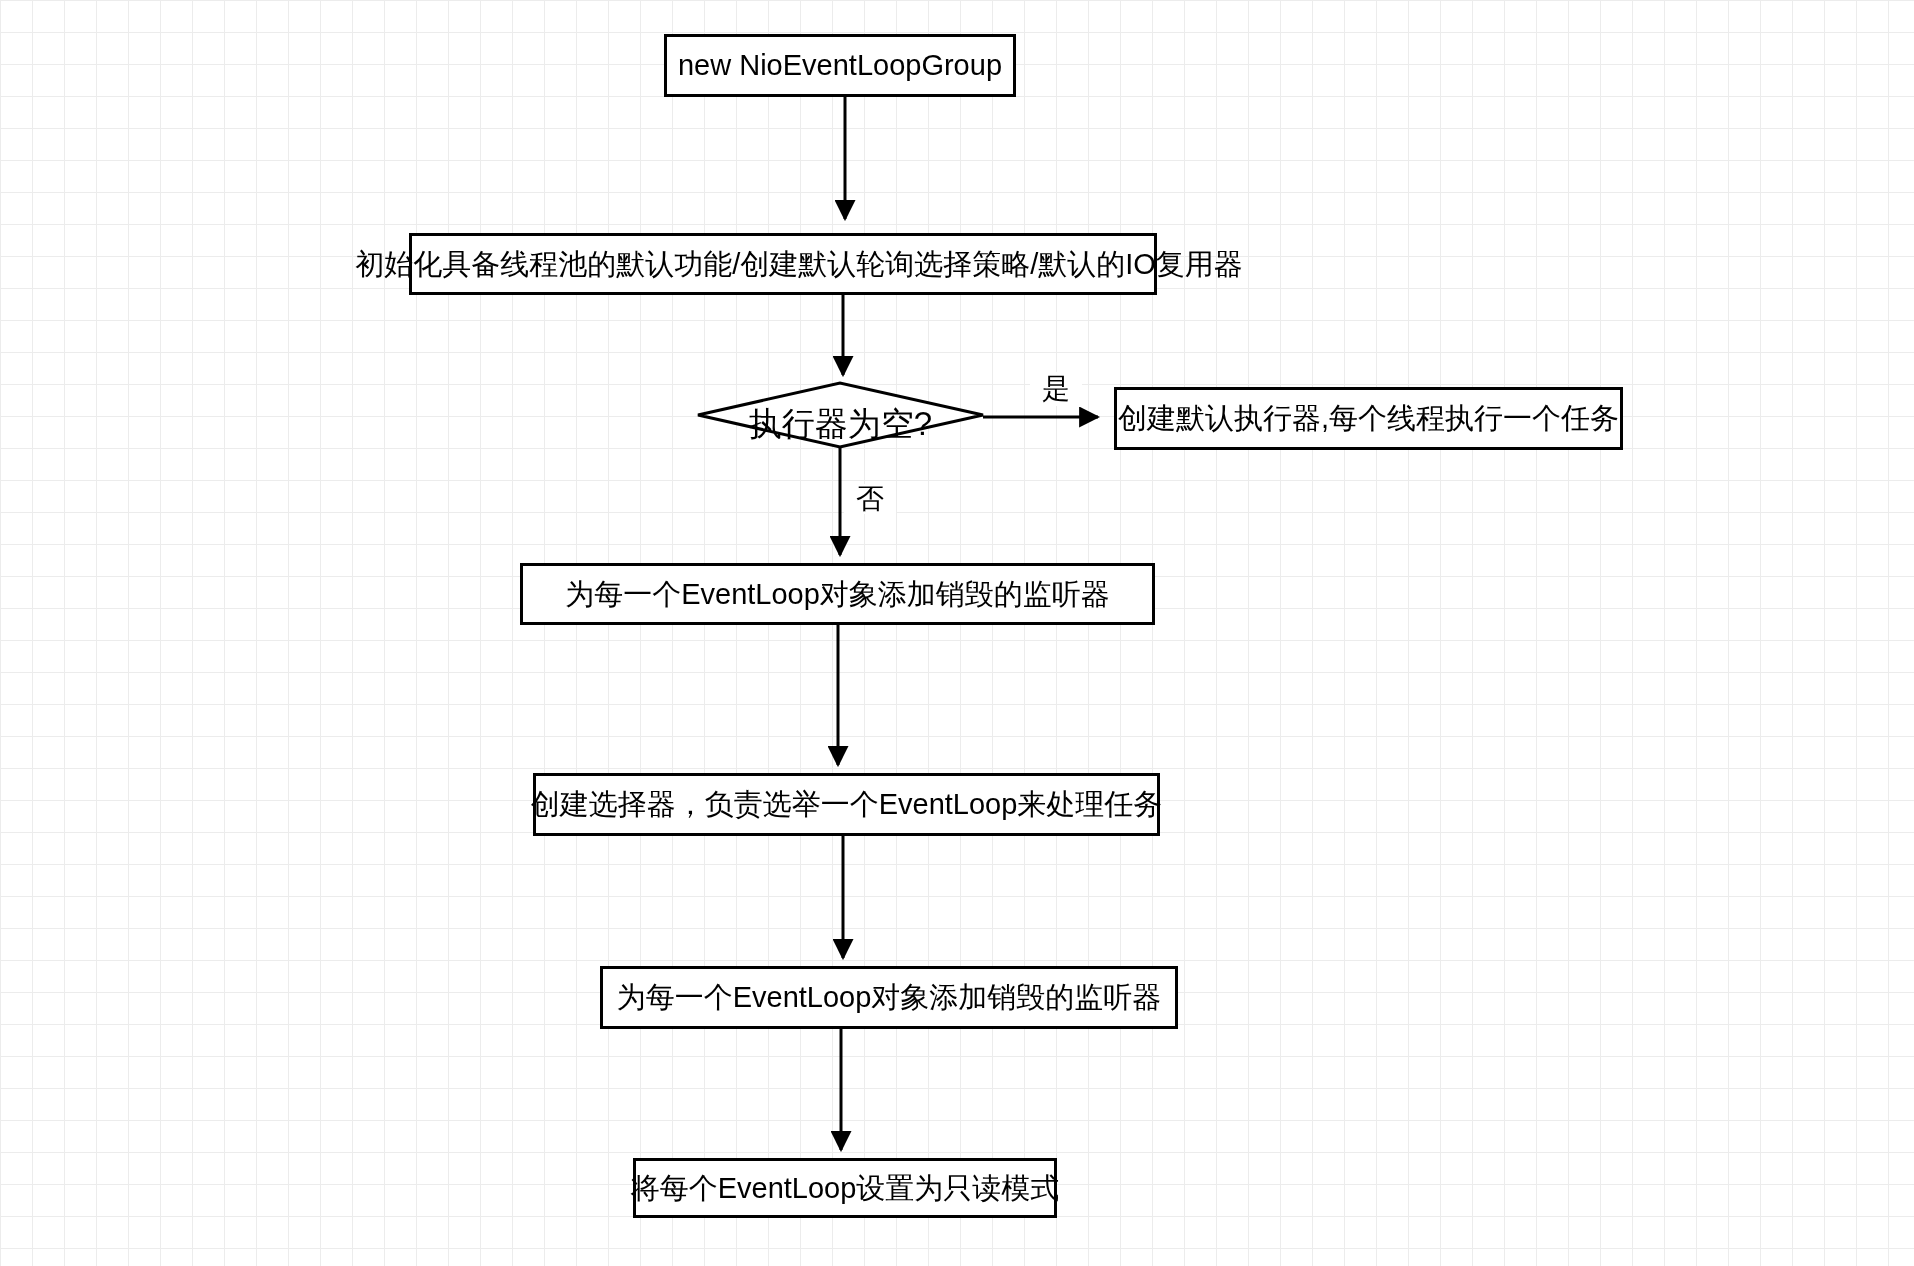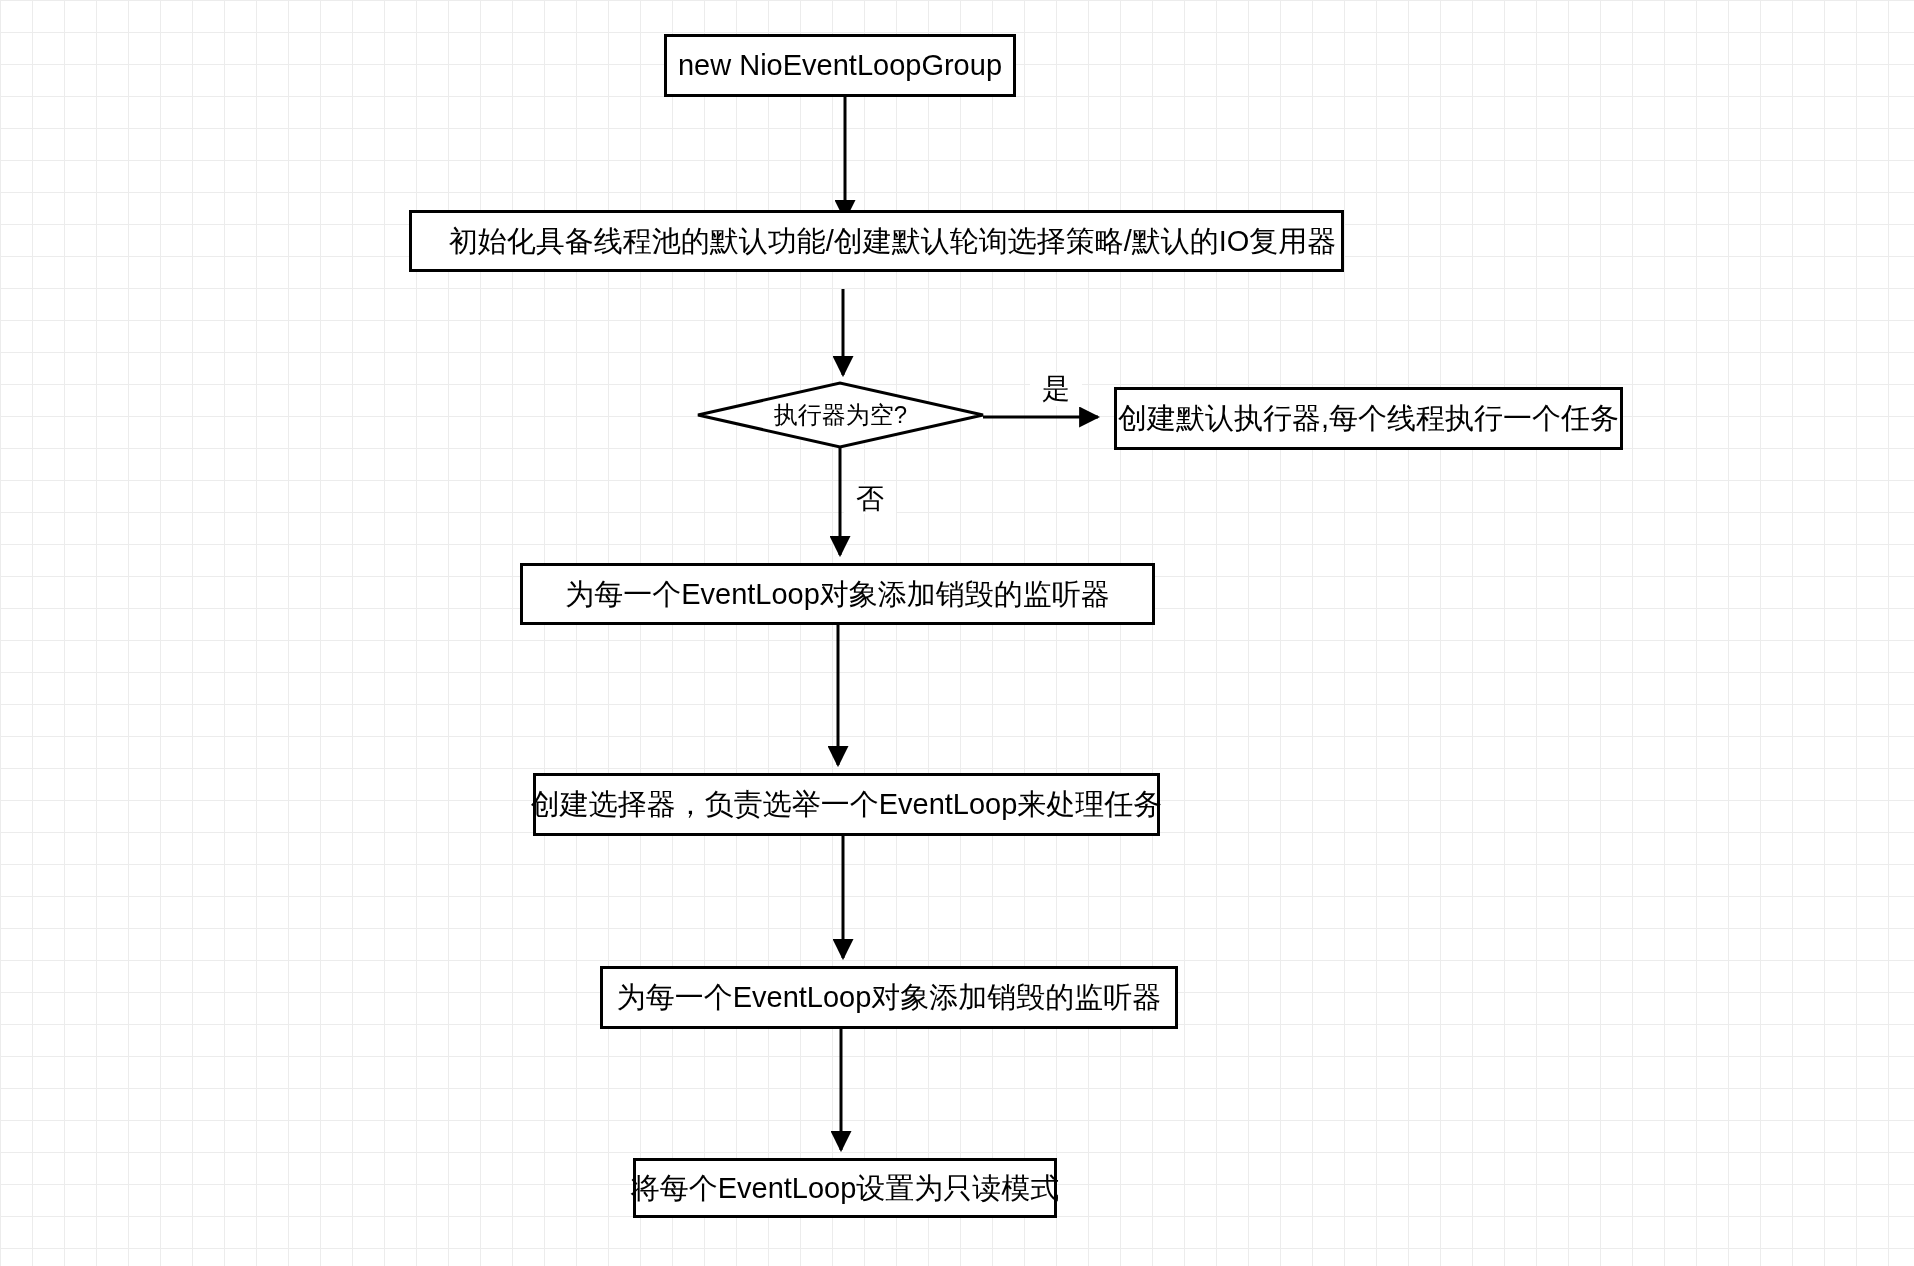--- a/index.html
+++ b/index.html
@@ -38,40 +38,40 @@
     text-align: center;
     font-size: 29px;
     line-height: 1.2;
     white-space: nowrap;
   }
   .node-label { display: inline-block; }
   .decision-label {
     position: absolute;
     box-sizing: border-box;
     display: flex;
-    align-items: center;
+    align-items: flex-end;
     justify-content: center;
     text-align: center;
-    font-size: 24px;
+    font-size: 33px;
     background: transparent;
     white-space: nowrap;
   }
   .edge-label {
     position: absolute;
     display: flex;
     align-items: center;
     justify-content: center;
     font-size: 28px;
     background: #ffffff;
     padding: 0 2px;
     white-space: nowrap;
   }
   
   #node-start                   { left: 664px;  top: 34px;   width: 352px; height: 63px; }
-  #node-init-defaults           { left: 409px;  top: 210px;  width: 935px; height: 62px; padding-left: 32px; }
+  #node-init-defaults           { left: 409px;  top: 233px;  width: 748px; height: 62px; padding-left: 32px; }
   #node-create-default-executor { left: 1106px; top: 387px;  width: 509px; height: 63px; margin-left: 8px; }
   #node-init-event-executors    { left: 520px;  top: 563px;  width: 635px; height: 62px; }
   #node-create-chooser          { left: 533px;  top: 773px;  width: 627px; height: 63px; text-align: right; }
   #node-add-destroy-listener    { left: 552px;  top: 966px;  width: 578px; height: 63px; margin-left: 48px; }
   #node-set-readonly            { left: 633px;  top: 1158px; width: 424px; height: 60px; }
   #node-decision                { left: 698px;  top: 383px;  width: 285px; height: 64px; }
   #edge-label-yes               { left: 1030px; top: 372px;  width: 48px;  height: 34px; }
   #edge-label-no                { left: 844px;  top: 484px;  width: 48px;  height: 30px; }
 </style>
 </head>

